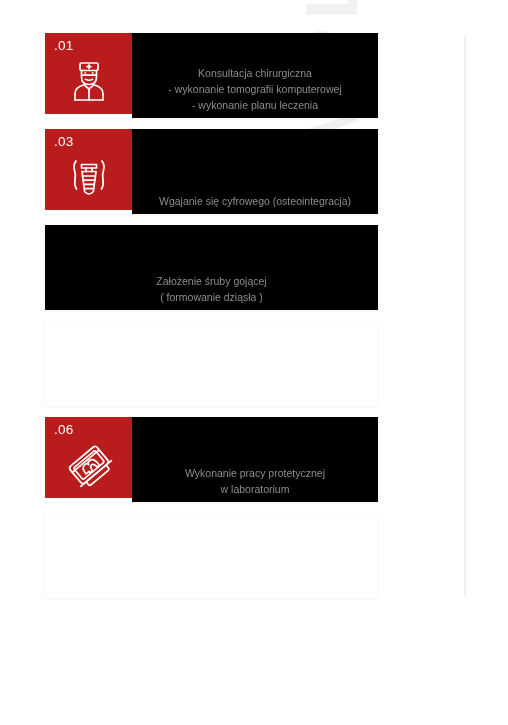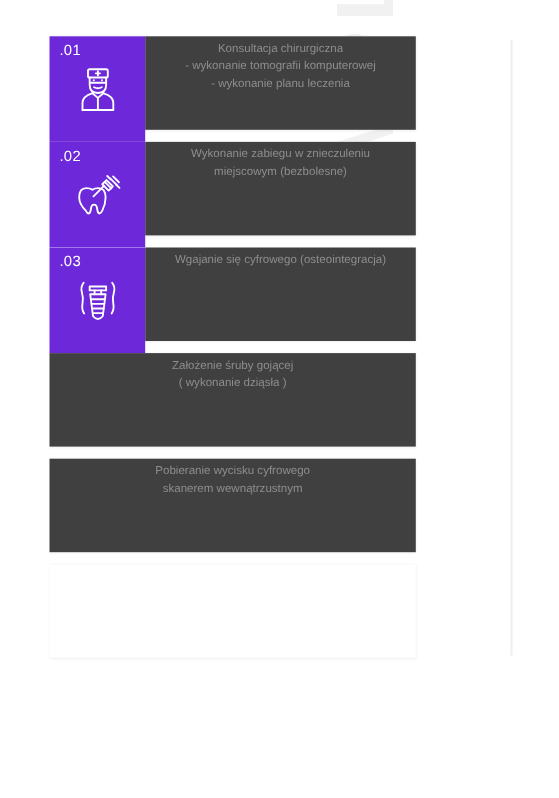--- a/index.html
+++ b/index.html
@@ -69,22 +69,22 @@
     align-items: stretch;
     height: 85px;
     margin-bottom: 11px;
     background: #ffffff;
     box-shadow: 0 1px 3px rgba(0,0,0,0.055), 0 0 1px rgba(0,0,0,0.05);
   }
   .step-badge {
     position: relative;
     flex: 0 0 87px;
     width: 87px;
-    height: 96px;
-    background: #6d28d9;
+    height: 81px;
+    background: #b91c1c;
     overflow: hidden;
   }
   .step-number {
     position: absolute;
     left: 9px;
     top: 5px;
     color: #ffffff;
     font-size: 13.5px;
     font-family: "Liberation Sans", sans-serif;
     letter-spacing: 0.3px;
@@ -100,24 +100,24 @@
     display: block;
   }
   .step-icon svg {
     display: block;
     width: 52px;
     height: 52px;
   }
   .step-body {
     flex: 1 1 auto;
     display: flex;
-    align-items: flex-start;
+    align-items: flex-end;
     justify-content: center;
     padding: 4px 10px;
-    background: #404040;
+    background: #000000;
   }
   .step-text {
     color: #8d8d8d;
     font-size: 10.5px;
     line-height: 1.52;
     text-align: center;
     font-family: "Liberation Sans", sans-serif;
     white-space: pre-line;
   }
 </style>
@@ -154,44 +154,20 @@
           </svg>
         </div>
       </div>
       <div class="step-body">
         <div class="step-text">Konsultacja chirurgiczna
 - wykonanie tomografii komputerowej
 - wykonanie planu leczenia</div>
       </div>
     </div>
 
-    <div class="step-card">
-      <div class="step-badge">
-        <div class="step-number">.02</div>
-        <div class="step-icon">
-          <svg viewBox="0 0 52 52" fill="none" stroke="#ffffff" stroke-width="1.7" stroke-linecap="round" stroke-linejoin="round">
-            <path d="M9 28.5 Q9 20 15.5 20 Q19 20 21 21.5 Q23 20 26.5 20 Q33 20 33 28.5
-                     Q33 34.5 30 40.5 Q28.6 43.4 27.1 43 Q25.8 42.6 25.3 38.6
-                     Q24.9 35 22.5 35 Q20.1 35 19.7 38.6 Q19.2 42.6 17.9 43
-                     Q16.4 43.4 15 40.5 Q9 34.5 9 28.5 Z"></path>
-            <line x1="22" y1="27.5" x2="31.5" y2="18"></line>
-            <path d="M30 16.5 L35.8 22.3 L39.6 18.5 L33.8 12.7 Z"></path>
-            <line x1="32.2" y1="14.3" x2="38.2" y2="20.3"></line>
-            <line x1="37.2" y1="11.2" x2="43.3" y2="17.3"></line>
-            <line x1="39.8" y1="9.4" x2="45.1" y2="14.7"></line>
-            <line x1="34.5" y1="9" x2="37.5" y2="12"></line>
-            <line x1="42.6" y1="16.8" x2="45.6" y2="19.8"></line>
-          </svg>
-        </div>
-      </div>
-      <div class="step-body">
-        <div class="step-text">Wykonanie zabiegu w znieczuleniu
-miejscowym (bezbolesne)</div>
-      </div>
-    </div>
 
     <div class="step-card">
       <div class="step-badge">
         <div class="step-number">.03</div>
         <div class="step-icon">
           <svg viewBox="0 0 52 52" fill="none" stroke="#ffffff" stroke-width="1.7" stroke-linecap="round" stroke-linejoin="round">
             <path d="M13 10 Q10 14 11.5 19 Q13 24 12 29 Q11 34 13.5 38"></path>
             <path d="M39 10 Q42 14 40.5 19 Q39 24 40 29 Q41 34 38.5 38"></path>
             <path d="M18.5 13.5 L33.5 13.5 L33.5 17 L18.5 17 Z"></path>
             <line x1="23" y1="17" x2="23" y2="20.5"></line>
@@ -205,29 +181,48 @@
         </div>
       </div>
       <div class="step-body">
         <div class="step-text">Wgajanie się cyfrowego (osteointegracja)</div>
       </div>
     </div>
 
     <div class="step-card">
       <div class="step-body">
         <div class="step-text">Założenie śruby gojącej
-( wykonanie dziąsła )</div>
-      </div>
-    </div>
-
-    <div class="step-card">
-      <div class="step-body">
-        <div class="step-text">Pobieranie wycisku cyfrowego
-skanerem wewnątrzustnym</div>
-      </div>
-    </div>
-
+( formowanie dziąsła )</div>
+      </div>
+    </div>
+
+    <div class="step-card">
+    </div>
+
+    <div class="step-card">
+      <div class="step-badge">
+        <div class="step-number">.06</div>
+        <div class="step-icon">
+          <svg viewBox="0 0 52 52" fill="none" stroke="#ffffff" stroke-width="1.7" stroke-linecap="round" stroke-linejoin="round">
+            <g transform="rotate(-40 26 26)">
+              <rect x="8.5" y="15" width="35" height="22" rx="3"></rect>
+              <rect x="12" y="18.5" width="28" height="15" rx="2"></rect>
+              <path d="M18 31 Q18 23 23 23 Q26 23 26 25.5 Q26 23 29 23 Q34 23 34 31
+                       Q34 33.5 32 33 Q30.8 32.6 30.4 30 Q30 27.5 28 27.5
+                       Q26 27.5 25.6 30 Q25.2 32.6 24 33 Q22 33.5 22 31 Z"></path>
+              <line x1="8.5" y1="21" x2="43.5" y2="21"></line>
+              <line x1="6" y1="37" x2="46" y2="37"></line>
+              <path d="M13 37 L13 41 Q13 42.5 15 42.5 L37 42.5 Q39 42.5 39 41 L39 37"></path>
+            </g>
+          </svg>
+        </div>
+      </div>
+      <div class="step-body">
+        <div class="step-text">Wykonanie pracy protetycznej
+w laboratorium</div>
+      </div>
+    </div>
 
     <div class="step-card">
     </div>
 
   </div>
 </div>
 
 </body></html>

